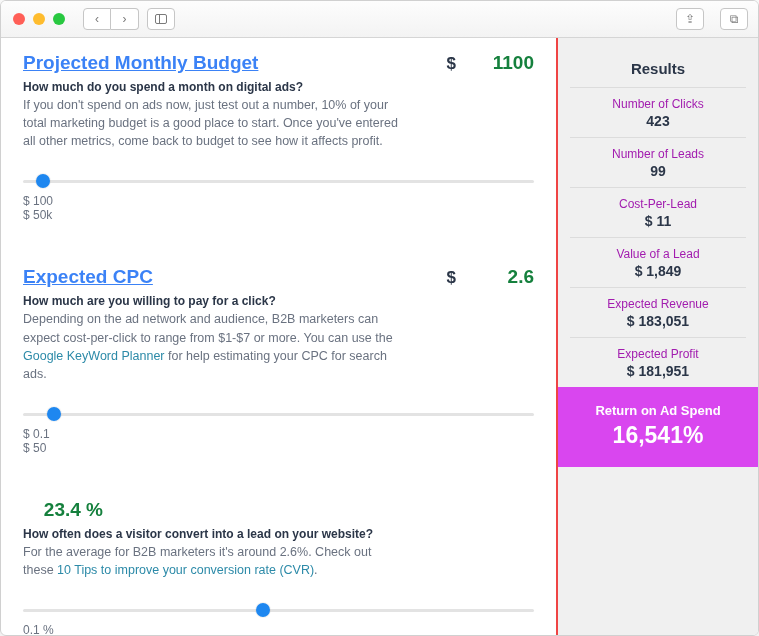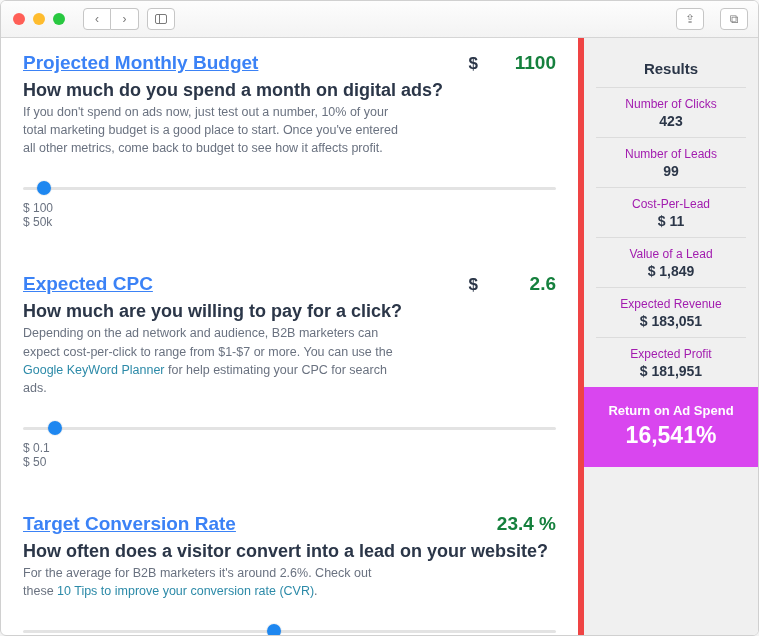--- a/index.html
+++ b/index.html
@@ -16,29 +16,29 @@
 .navbtns .navbtn:first-child { border-top-right-radius: 0; border-bottom-right-radius: 0; }
 .navbtns .navbtn:last-child { border-top-left-radius: 0; border-bottom-left-radius: 0; border-left: none; }
 .sqbtn { margin-left: 8px; }
 .rightbtns { position: absolute; right: 10px; display: flex; gap: 8px; }
 .chev { font-size: 12px; color: #7a7a7a; }
 .icon-sidebar { width: 12px; height: 10px; border: 1px solid #7a7a7a; border-radius: 2px; position: relative; }
 .icon-sidebar::before { content: ""; position: absolute; left: 3px; top: 0; bottom: 0; width: 1px; background: #7a7a7a; }
 
 .content { flex: 1; display: flex; overflow: hidden; }
 .main { flex: 1; padding: 14px 22px 10px 22px; overflow-y: auto; }
-.panel { width: 180px; background: #f0f0f0; padding: 22px 12px 12px 12px; border-left: 6px solid #ef4444; }
+.panel { width: 202px; background: #f0f0f0; padding: 22px 12px 12px 12px; border-left: 2px solid #ef4444; }
 
 .section { margin-bottom: 44px; }
 .section-head { display: flex; align-items: flex-start; justify-content: space-between; }
 .section-title { font-size: 19px; font-weight: 700; color: #3b82f6; text-decoration: underline; }
 .valgroup { display: flex; align-items: baseline; gap: 24px; }
 .dollar { font-size: 17px; font-weight: 700; color: #2b3648; }
 .bigval { font-size: 19px; font-weight: 700; color: #15803d; min-width: 54px; text-align: right; }
-.subhead { font-size: 18px; font-weight: 700; color: #2b3648; margin-top: 6px; }
+.subhead { font-size: 12px; font-weight: 700; color: #2b3648; margin-top: 6px; }
 .desc { font-size: 12.5px; color: #6a7280; line-height: 1.45; margin-top: 2px; max-width: 380px; }
 .desc a { color: #2c8aa8; text-decoration: none; }
 .slider-row { margin-top: 24px; }
 .slider { position: relative; height: 14px; }
 .track { position: absolute; left: 0; right: 0; top: 6px; height: 3px; background: #e3e3e3; border-radius: 2px; }
 .thumb { position: absolute; top: 0; width: 14px; height: 14px; background: #1e87f0; border-radius: 50%; transform: translateX(-50%); box-shadow: 0 0 0 1px rgba(0,0,0,0.05); }
 .slider-labels { display: flex; justify-content: space-between; font-size: 12px; color: #6a7280; margin-top: 6px; flex-direction: column; }
 
 .results-title { text-align: center; font-size: 15px; font-weight: 700; color: #2b3648; padding-bottom: 10px; }
 .res-item { border-top: 1px solid #dcdcdc; padding: 9px 0 8px 0; text-align: center; }
@@ -121,21 +121,20 @@
           </div>
           <div class="slider-labels">
             <span>$ 0.1</span>
             <span>$ 50</span>
           </div>
         </div>
       </div>
 
       <div class="section" style="margin-bottom:10px;">
         <div class="section-head">
-          <div class="section-title">Target Conversion Rate</div>
           <div class="valgroup">
             <span class="bigval" style="min-width:80px;">23.4 %</span>
           </div>
         </div>
         <div class="subhead">How often does a visitor convert into a lead on your website?</div>
         <div class="desc"><span>For the average for B2B marketers it's around 2.6%. Check out these </span><a href="#">10 Tips to improve your conversion rate (CVR)</a><span>.</span></div>
         <div class="slider-row">
           <div class="slider">
             <div class="track"></div>
             <div class="thumb" style="left:47%"></div>

